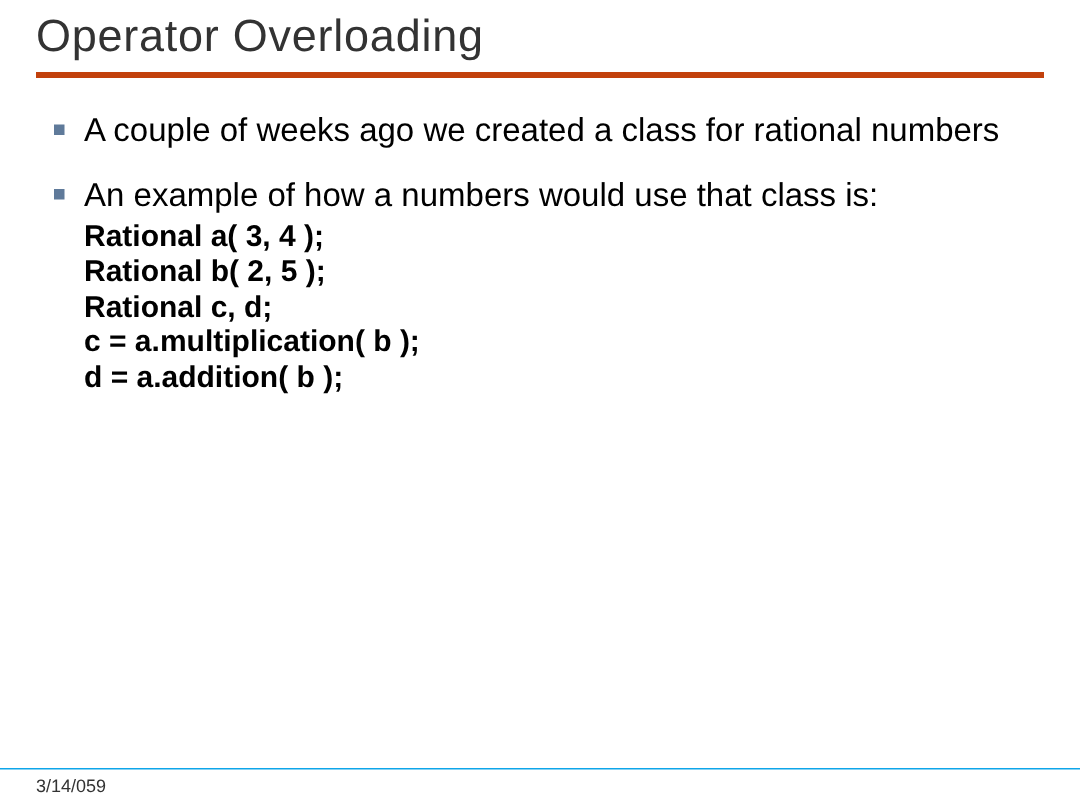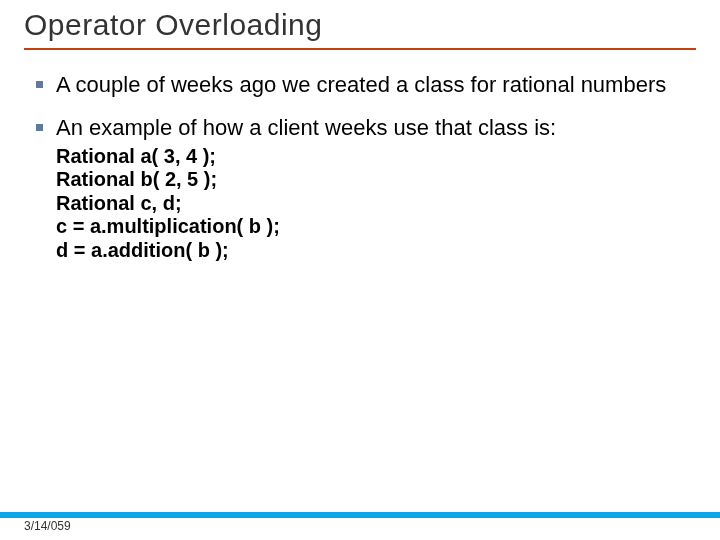--- a/index.html
+++ b/index.html
@@ -14,21 +14,21 @@
   }
   .slide {
     padding: 8px 24px 0 24px;
   }
   .title {
     font-family: Tahoma, Verdana, sans-serif;
     font-size: 30px;
     font-weight: 400;
     color: #333;
     padding-bottom: 6px;
-    border-bottom: 2px solid #c2410c;
+    border-bottom: 4px solid #c2410c;
     margin-bottom: 22px;
     letter-spacing: 0.5px;
   }
   .bullets {
     list-style: none;
     padding-left: 10px;
   }
   .bullets > li {
     position: relative;
     padding-left: 22px;
@@ -54,21 +54,21 @@
     white-space: pre;
     margin-top: 4px;
     margin-left: 0;
   }
   .footer {
     position: absolute;
     bottom: 6px;
     left: 0;
     width: 100%;
     padding: 0 24px;
-    border-top: 6px solid #0ea5e9;
+    border-top: 1px solid #0ea5e9;
     font-size: 12px;
     font-family: Arial, sans-serif;
     color: #333;
     display: flex;
     align-items: center;
     height: 22px;
   }
   .footer .date { flex: 0 0 auto; }
   .footer .center { flex: 1; text-align: center; }
   .footer .num { flex: 0 0 auto; }
@@ -76,21 +76,21 @@
 </head>
 <body>
 
 <div class="slide">
   <div class="title">Operator Overloading</div>
   <ul class="bullets">
     <li>
       <span>A couple of weeks ago we created a class for rational numbers</span>
     </li>
     <li>
-      <span>An example of how a client weeks use that class is:</span>
+      <span>An example of how a numbers would use that class is:</span>
       <div class="code">Rational a( 3, 4 );
 Rational b( 2, 5 );
 Rational c, d;
 c = a.multiplication( b );
 d = a.addition( b );</div>
     </li>
   </ul>
 </div>
 
 <div class="footer">

